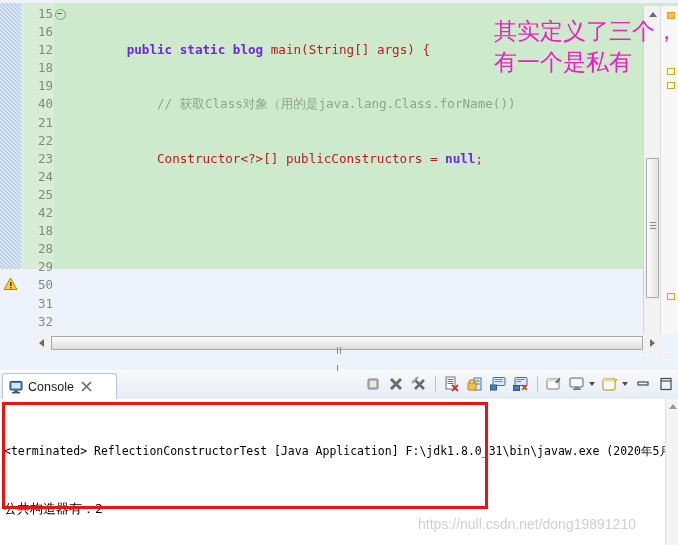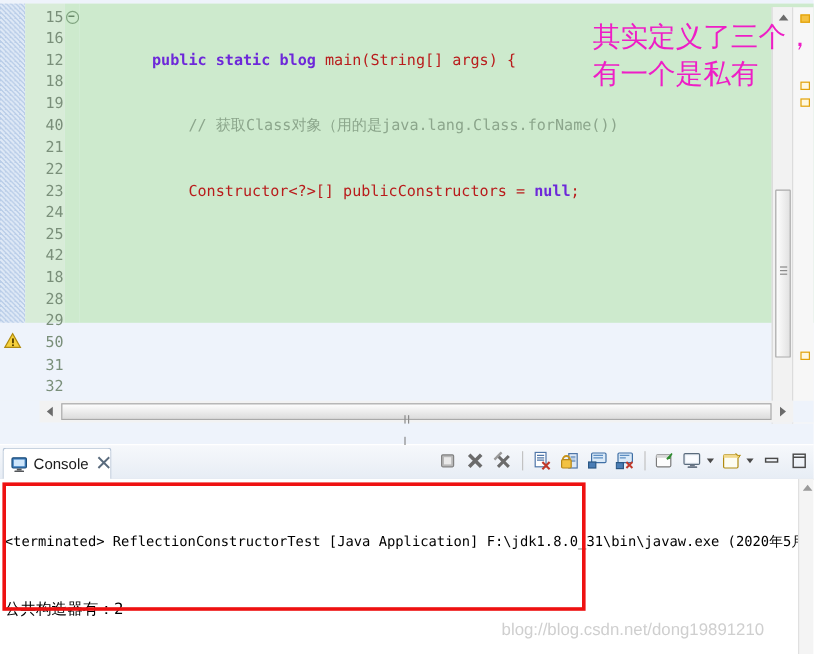--- a/index.html
+++ b/index.html
@@ -193,21 +193,21 @@
     height: 28px;
     background: linear-gradient(to bottom,#f6f8fb,#e7edf5);
     border-bottom: 1px solid #b6c4d6;
   }
   #console-tab {
     position: absolute;
     left: 2px; top: 2px;
     height: 26px;
     display: flex; align-items: center;
     gap: 5px;
-    padding: 0 0 0 6px;
+    padding: 0 24px 0 6px;
     background: #ffffff;
     border: 1px solid #b6c4d6;
     border-bottom: none;
     border-radius: 3px 3px 0 0;
     font-size: 12.5px;
     color: #1a1a1a;
   }
   #console-tab .tab-close {
     color: #5a6b7d; font-size: 11px; margin-left: 2px;
   }
@@ -514,13 +514,13 @@
 
     <div id="console-vscroll">
       <div class="cv-arrow up">
           <i></i>
         </div>
     </div>
   </div>
 </div>
 
 <div id="annotation-text">其实定义了三个，有一个是私有</div>
-<div id="watermark">blog://blog.csdn.net/dong19891210</div>
+<div id="watermark">https://null.csdn.net/dong19891210</div>
 
 </body></html>

